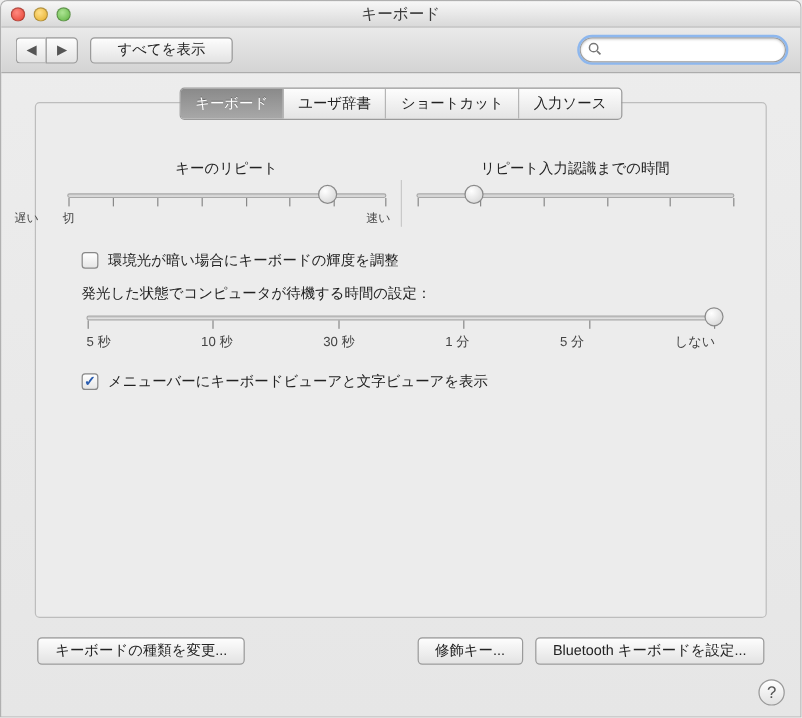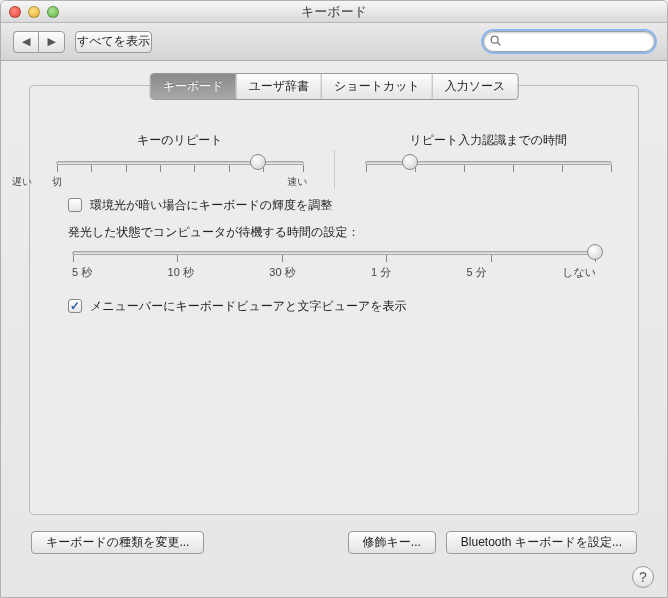--- a/index.html
+++ b/index.html
@@ -13,36 +13,36 @@
 .window { width: 668px; height: 598px; background: linear-gradient(#ededed,#e6e6e6); border: 1px solid #b0b0b0; border-radius: 6px 6px 0 0; overflow: hidden; }
 .titlebar { height: 22px; display: flex; align-items: center; padding: 0 8px; background: linear-gradient(#f7f7f7,#d9d9d9); border-bottom: 1px solid #b8b8b8; position: relative; }
 .traffic { display: flex; gap: 7px; }
 .dot { width: 12px; height: 12px; border-radius: 50%; border: 0.5px solid rgba(0,0,0,0.25); }
 .dot.red { background: radial-gradient(circle at 40% 35%, #ff8a80, #e64234); }
 .dot.yellow { background: radial-gradient(circle at 40% 35%, #ffe08a, #e6ae2b); }
 .dot.green { background: radial-gradient(circle at 40% 35%, #aee595, #5fb341); }
 .wtitle { position: absolute; left: 0; right: 0; text-align: center; font-size: 13px; color: #3a3a3a; }
 .toolbar { height: 38px; display: flex; align-items: center; padding: 0 12px; gap: 10px; background: linear-gradient(#eaeaea,#d4d4d4); border-bottom: 1px solid #acacac; }
 .segbtn { display: flex; }
-.btn { height: 22px; background: linear-gradient(#fdfdfd,#e3e3e3); border: 1px solid #9a9a9a; border-radius: 4px; padding: 0 1px; font-size: 12px; display: inline-flex; align-items: center; cursor: default; box-shadow: 0 1px 0 rgba(255,255,255,0.6) inset; }
+.btn { height: 22px; background: linear-gradient(#fdfdfd,#e3e3e3); border: 1px solid #9a9a9a; border-radius: 4px; padding: 0 22px; font-size: 12px; display: inline-flex; align-items: center; cursor: default; box-shadow: 0 1px 0 rgba(255,255,255,0.6) inset; }
 .segbtn .btn:first-child { border-radius: 4px 0 0 4px; border-right: none; }
 .segbtn .btn:last-child { border-radius: 0 4px 4px 0; }
 .btn.small { padding: 0 8px; }
 .arrow { font-size: 11px; color: #555; }
 .spacer { flex: 1; }
 .search { position: relative; width: 172px; }
 .search input { width: 100%; height: 21px; border-radius: 11px; border: 1px solid #9e9e9e; padding: 0 8px 0 24px; background: #fff; font-size: 12px; box-shadow: inset 0 1px 2px rgba(0,0,0,0.2); outline: 2px solid #8db7ee; }
 .search .mag { position: absolute; left: 6px; top: 3px; width: 14px; height: 14px; }
 .content { padding: 24px 28px 18px; }
 .panel { border: 1px solid #bdbdbd; border-radius: 4px; background: #ececec; padding: 46px 18px 18px; position: relative; min-height: 430px; }
 .tabs { position: absolute; top: -13px; left: 50%; transform: translateX(-50%); display: flex; background: linear-gradient(#fdfdfd,#e4e4e4); border: 1px solid #9a9a9a; border-radius: 4px; overflow: hidden; }
 .tab { padding: 4px 12px; font-size: 12px; border-right: 1px solid #b5b5b5; white-space: nowrap; }
 .tab:last-child { border-right: none; }
 .tab.active { background: linear-gradient(#8a8a8a,#a8a8a8); color: #fff; text-shadow: 0 -1px 0 rgba(0,0,0,0.3); }
-.sliders { display: flex; gap: 18px; margin-bottom: 8px; }
+.sliders { display: flex; margin-bottom: 20px; }
 .sliderbox { flex: 1; }
 .slabel { text-align: center; font-size: 12px; margin-bottom: 12px; }
 .track { position: relative; height: 4px; background: linear-gradient(#c4c4c4,#ececec); border: 1px solid #a8a8a8; border-radius: 2px; margin: 0 8px; }
 .tick { position: absolute; top: 3px; width: 1px; height: 7px; background: #888; }
 .knob { position: absolute; top: -8px; width: 16px; height: 16px; border-radius: 50%; background: radial-gradient(circle at 35% 30%, #fff, #d0d0d0); border: 1px solid #8a8a8a; transform: translateX(-50%); }
 .sticks { display: flex; justify-content: space-between; margin: 10px 4px 0; font-size: 10px; color: #444; }
 .vline { width: 1px; background: #c9c9c9; margin: 18px 4px 0; }
 .highlight { border: 4px solid #ec1a8e; border-radius: 3px; padding: 10px 14px 12px; margin-bottom: 10px; }
 .checkrow { display: flex; align-items: flex-start; gap: 8px; margin-bottom: 4px; }
 .checkbox { width: 14px; height: 14px; border: 1px solid #888; border-radius: 3px; background: linear-gradient(#fff,#e6e6e6); flex-shrink: 0; margin-top: 1px; display: flex; align-items: center; justify-content: center; }

